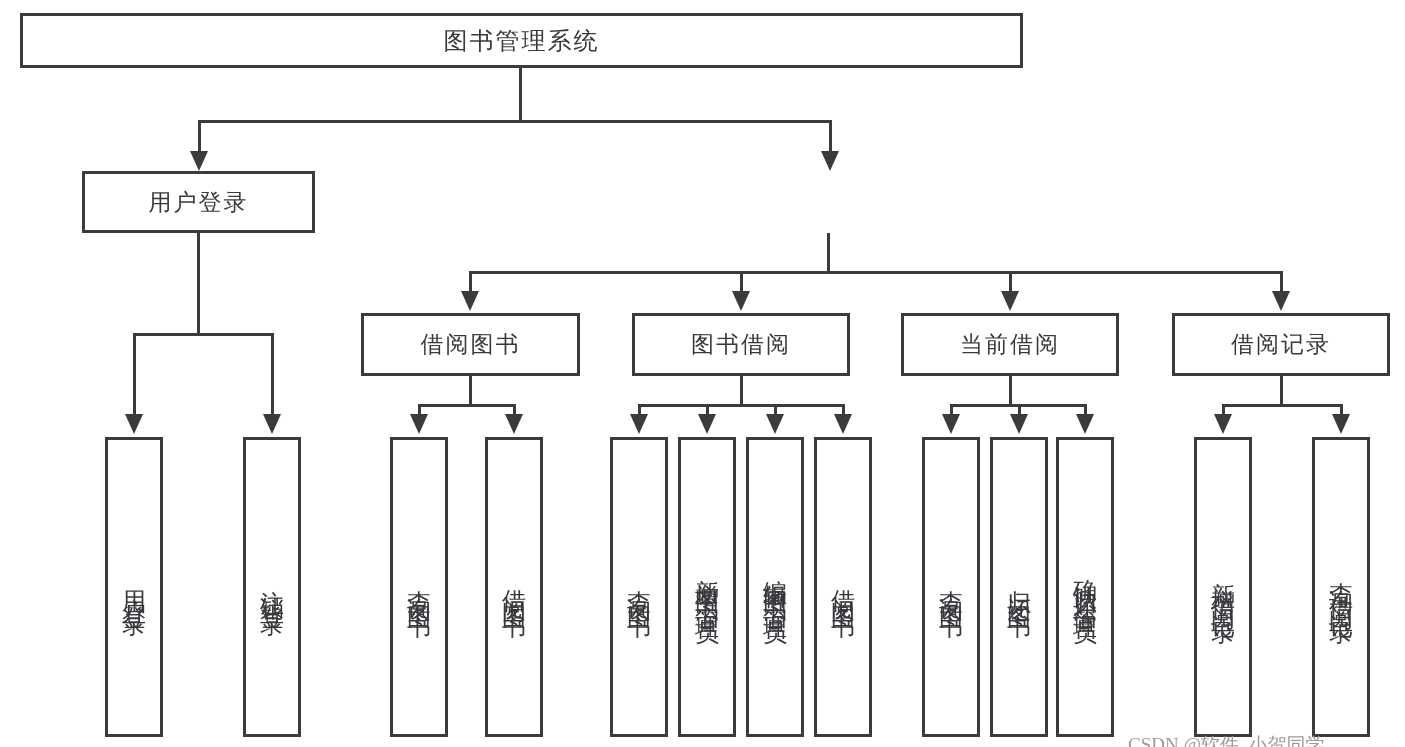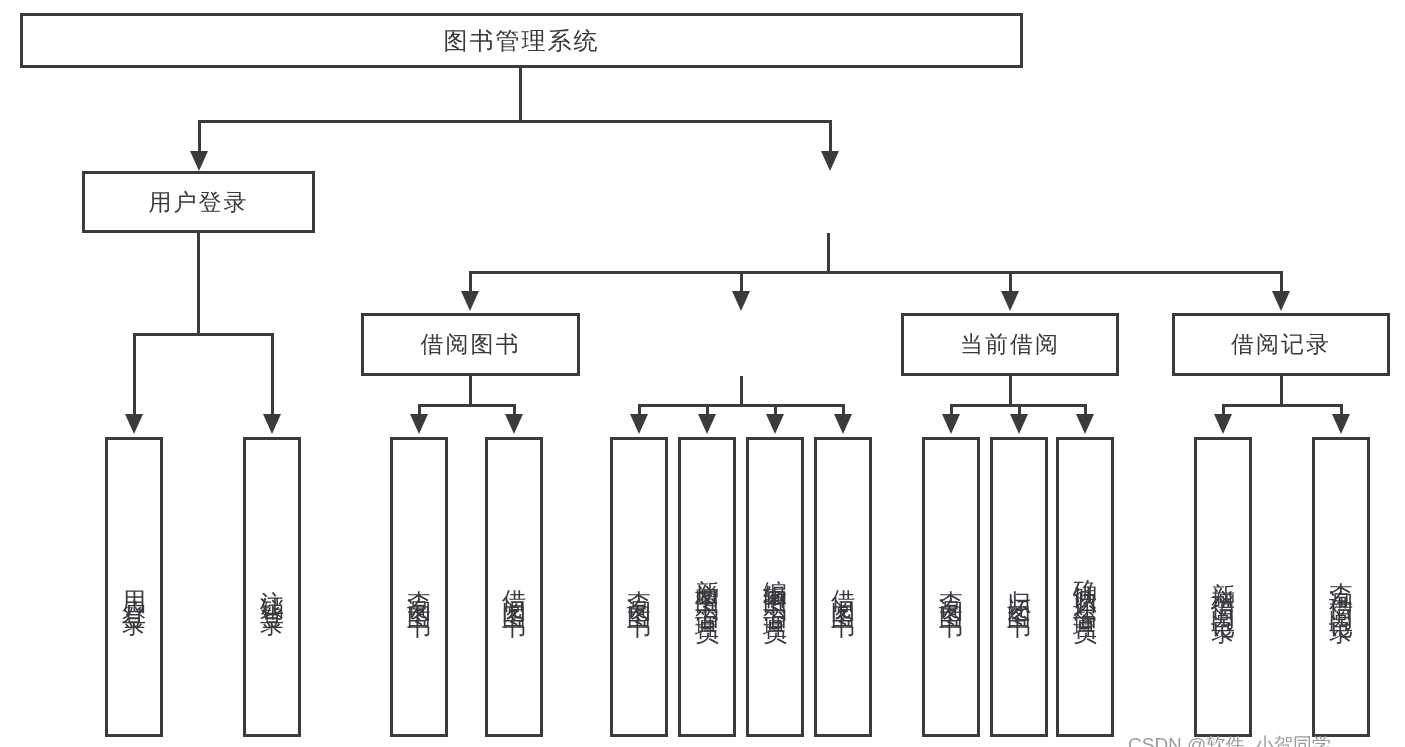--- a/index.html
+++ b/index.html
@@ -1,21 +1,21 @@
 <!DOCTYPE html>
 <html><head>
 <meta charset="utf-8">
 <style>
   html, body { margin: 0; padding: 0; background: #ffffff; }
   .stage {
     position: relative;
     width: 1405px;
     height: 747px;
     background: #ffffff;
-    font-family: Liberation Sans, sans-serif;
+    font-family: Liberation Serif, serif;
     overflow: hidden;
   }
   .box {
     position: absolute;
     box-sizing: border-box;
     background: #ffffff;
     border: 3px solid #3b3b3b;
     display: flex;
     align-items: center;
     justify-content: center;
@@ -80,20 +80,21 @@
   <div class="vline" style="left:468.5px;top:271px;height:21px"></div>
   <div class="arrow" style="left:461px;top:291px"></div>
   <div class="vline" style="left:739.5px;top:271px;height:21px"></div>
   <div class="arrow" style="left:732px;top:291px"></div>
   <div class="vline" style="left:1008.5px;top:271px;height:21px"></div>
   <div class="arrow" style="left:1001px;top:291px"></div>
   <div class="vline" style="left:1279.5px;top:271px;height:21px"></div>
   <div class="arrow" style="left:1272px;top:291px"></div>
 
   <div class="box" style="left:361px;top:313px;width:219px;height:63px;">借阅图书</div>
+  <div class="box" style="left:632px;top:313px;width:218px;height:63px;">图书借阅</div>
   <div class="box" style="left:901px;top:313px;width:218px;height:63px;">当前借阅</div>
   <div class="box" style="left:1172px;top:313px;width:218px;height:63px;">借阅记录</div>
 
   <div class="vline" style="left:469px;top:376px;height:31px"></div>
   <div class="hline" style="left:417.5px;top:404px;width:98px"></div>
   <div class="vline" style="left:417.5px;top:404px;height:11px"></div>
   <div class="arrow" style="left:410px;top:414px"></div>
   <div class="vline" style="left:512.5px;top:404px;height:11px"></div>
   <div class="arrow" style="left:505px;top:414px"></div>
 

